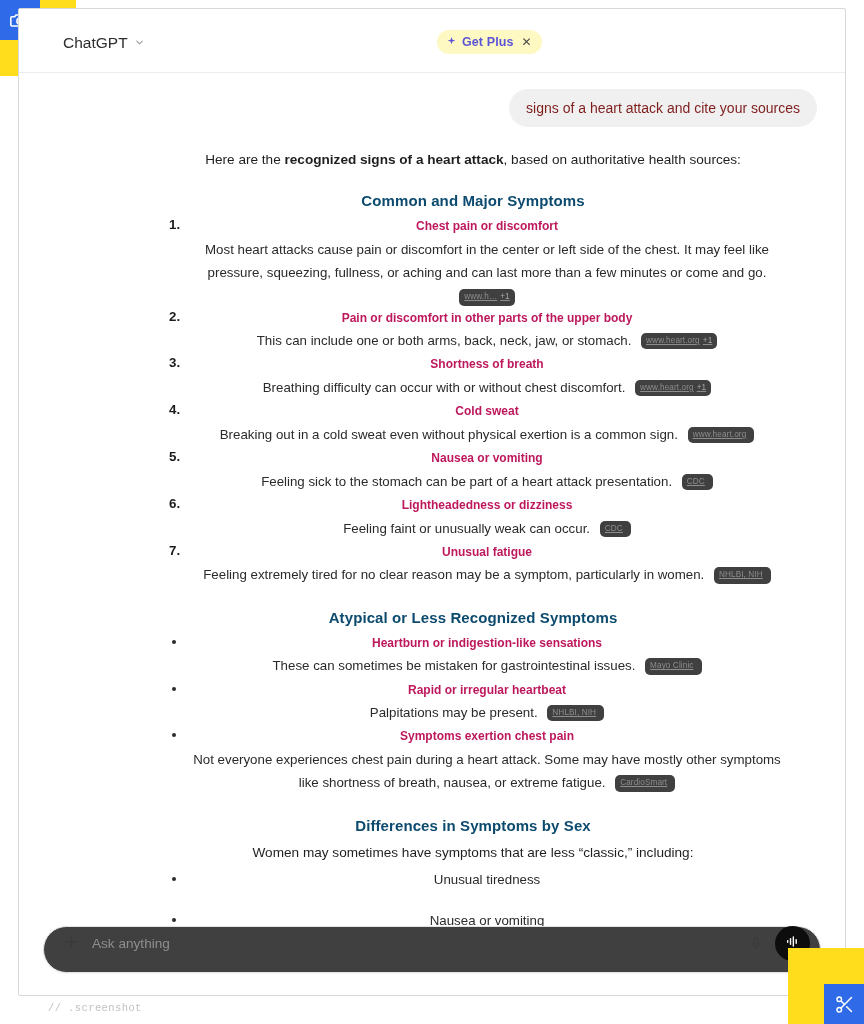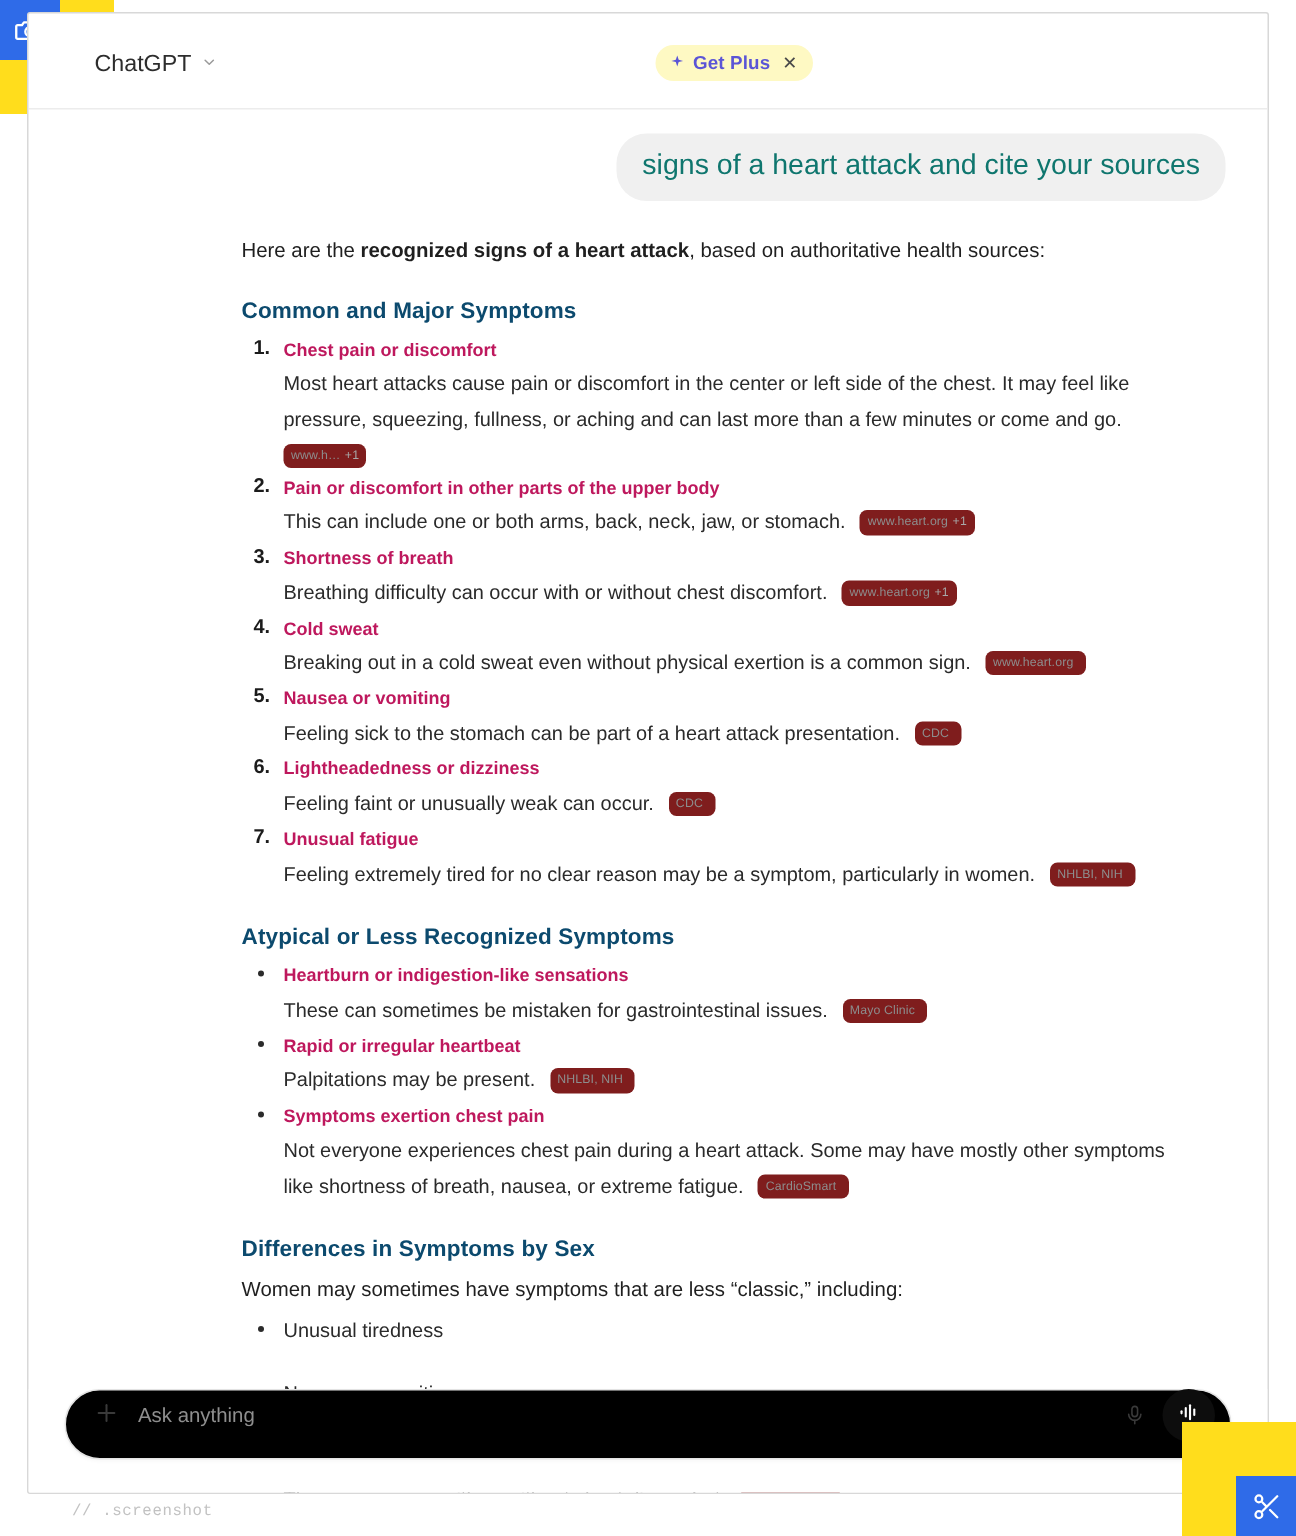--- a/index.html
+++ b/index.html
@@ -38,48 +38,48 @@
     font-size:12.5px; color:#5b55d6; font-weight:600; letter-spacing:.1px;
   }
   .getplus .spark { font-size:12px; line-height:1; }
   .getplus .xbtn { color:#4a4a4a; font-size:12px; margin-left:3px; font-weight:400; }
 
   
   .convo { position:relative; height:924px; }
 
   .userrow { display:flex; justify-content:flex-end; padding:16px 28px 0 0; }
   .bubble {
-    background:#f0f0f0; color:#0f766e; border-radius:20px;
-    padding:10px 17px; font-size:19px; line-height:1.3;
-  }
-
-  .assistant { padding:22px 60px 0 142px; color:#1f1f1f; }
+    background:#f0f0f0; color:#7f1d1d; border-radius:20px;
+    padding:10px 17px; font-size:14px; line-height:1.3;
+  }
+
+  .assistant { padding:22px 60px 0 142px; color:#1f1f1f;text-align:center; }
 
   .lead { font-size:13.6px; line-height:1.55; margin:0 0 8px 0; }
   .lead b { font-weight:700; }
 
   h3.sect { font-size:15px; font-weight:700; color:#0c4a6e; margin:22px 0 8px 0; letter-spacing:.1px; }
 
   ol.num { margin:0; padding:0 0 0 28px; list-style:none; counter-reset:li; }
   ol.num > li { counter-increment: li; position:relative; margin:0 0 3px 0; }
   ol.num > li .marker { position:absolute; left:-20px; top:0; font-size:13.3px; font-weight:700; color:#1b1b1b; }
   ol.num > li .marker::after { content:"."; }
 
   ul.bul { margin:0; padding:0 0 0 28px; list-style:none; }
   ul.bul > li { position:relative; margin:0 0 3px 0; }
   ul.bul > li .dot { position:absolute; left:-17px; top:6px; width:4px; height:4px; border-radius:50%; background:#2b2b2b; }
 
   .itemtitle { font-size:12px; font-weight:700; color:#be185d; line-height:1.55; }
   .itembody  { font-size:13.3px; font-weight:400; color:#2a2a2a; line-height:1.75; margin-top:2px; }
 
   .chip {
     display:inline-block; vertical-align:2px;
-    background:#7f1d1d; color:#8d8d8d; border-radius:5px;
+    background:#404040; color:#8d8d8d; border-radius:5px;
     font-size:8.2px; line-height:1; padding:4px 5px; margin-left:6px;
-    letter-spacing:.1px; white-space:nowrap;
+    letter-spacing:.1px; white-space:nowrap;text-decoration:underline;
   }
   .chip .plus { color:#a8a8a8; margin-left:3px; }
   .chip.block { margin-left:0; margin-top:5px; }
 
   .plainlist { margin:0; padding:0 0 0 28px; list-style:none; }
   .plainlist > li { position:relative; margin:0 0 23px 0; font-size:13.3px; color:#2a2a2a; line-height:1.4; }
   .plainlist > li .dot { position:absolute; left:-17px; top:6px; width:4px; height:4px; border-radius:50%; background:#2b2b2b; }
 
   .bodyline { font-size:13.3px; color:#2a2a2a; line-height:1.6; margin:0 0 0 0; }
 
@@ -88,21 +88,21 @@
     position:absolute; left:451px; top:886px; width:31px; height:31px;
     border-radius:50%; background:#ffffff; border:1px solid #e6e6e6;
     display:flex; align-items:center; justify-content:center;
     box-shadow:0 1px 2px rgba(0,0,0,.05);
   }
 
   
   .composer-wrap { position:absolute; left:0; right:0; bottom:0; padding:0 24px 24px 24px; background:#fff; }
   .composer {
     position:relative; height:47px; border:1px solid #e3e3e3; border-radius:26px;
-    background:#000000; display:flex; align-items:center; padding:0 10px 12px 18px;
+    background:#404040; display:flex; align-items:center; padding:0 10px 12px 18px;
     box-shadow:0 1px 3px rgba(0,0,0,.04);
   }
   .plusicon { font-size:19px; color:#3a3a3a; line-height:1; width:22px; }
   .askinput { flex:1; border:none; outline:none; font-size:13.6px; color:#8e8e8e;
               font-family:"Liberation Sans", sans-serif; background:transparent; padding-left:8px; }
   .askinput::placeholder { color:#8e8e8e; }
   .micbtn { width:26px; height:26px; display:flex; align-items:center; justify-content:center; margin-right:6px; }
   .voicebtn { width:35px; height:35px; border-radius:50%; background:#0d0d0d;
               display:flex; align-items:center; justify-content:center; }
 

